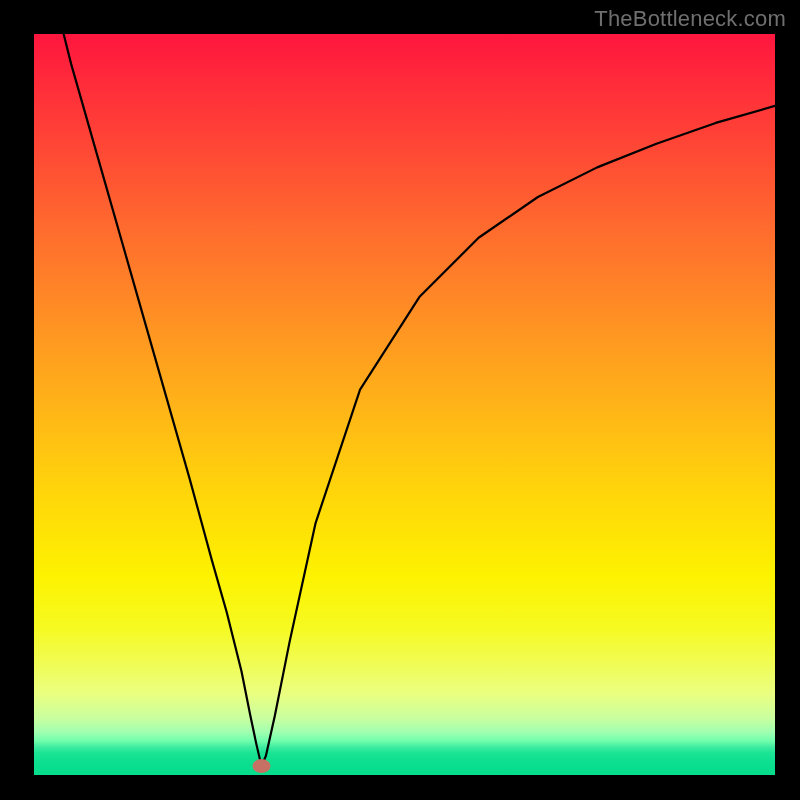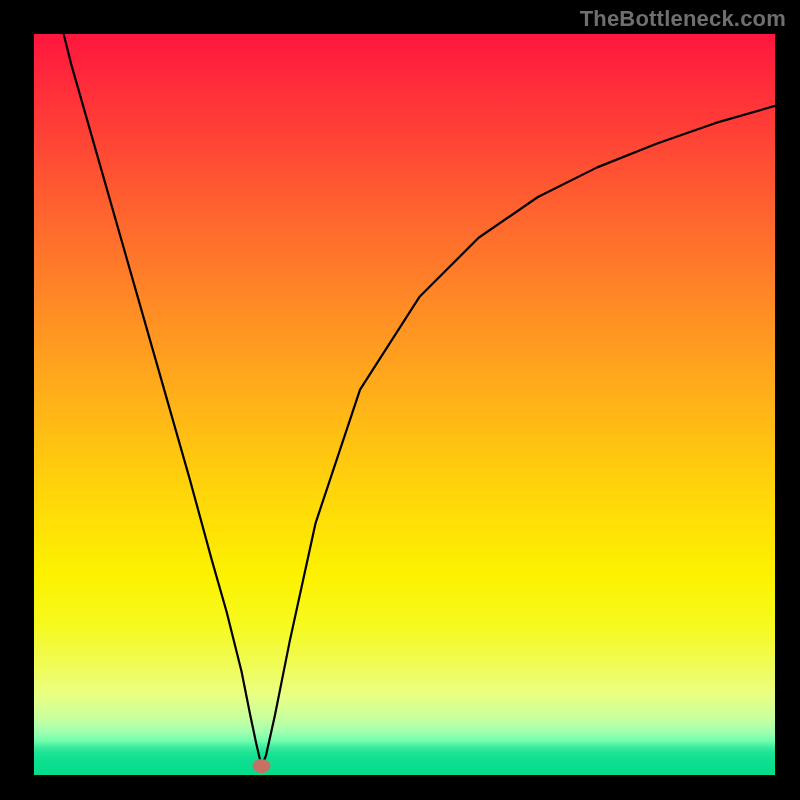--- a/index.html
+++ b/index.html
@@ -55,21 +55,21 @@
     inset: 0;
     width: 100%;
     height: 100%;
   }
   .watermark {
     position: absolute;
     top: 6px;
     right: 14px;
     color: #6f6f6f;
     font-size: 22px;
-    font-weight: 700;
+    font-weight: 400;
     letter-spacing: 0.2px;
   }
 </style>
 </head>
 <body>
 
 <div class="stage">
 
   <div class="plot">
     <div class="gradient"></div>

